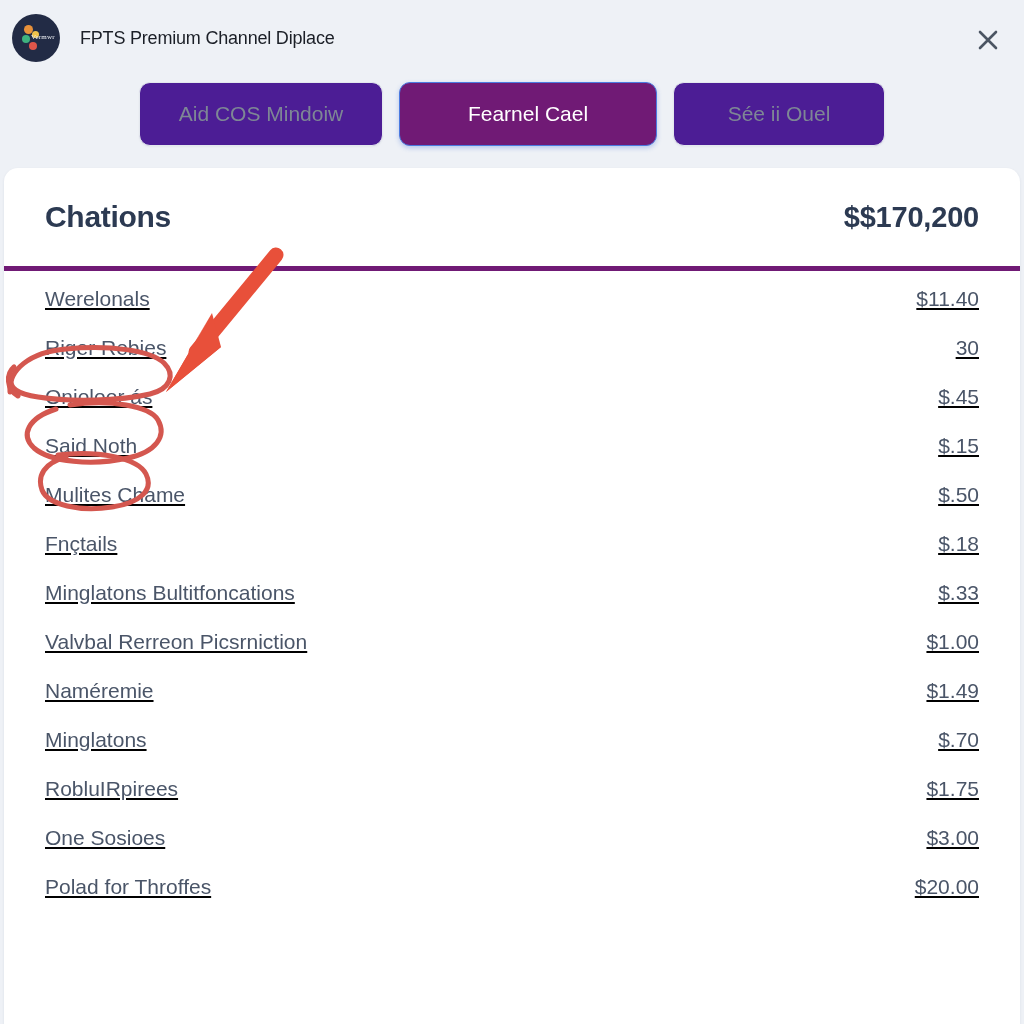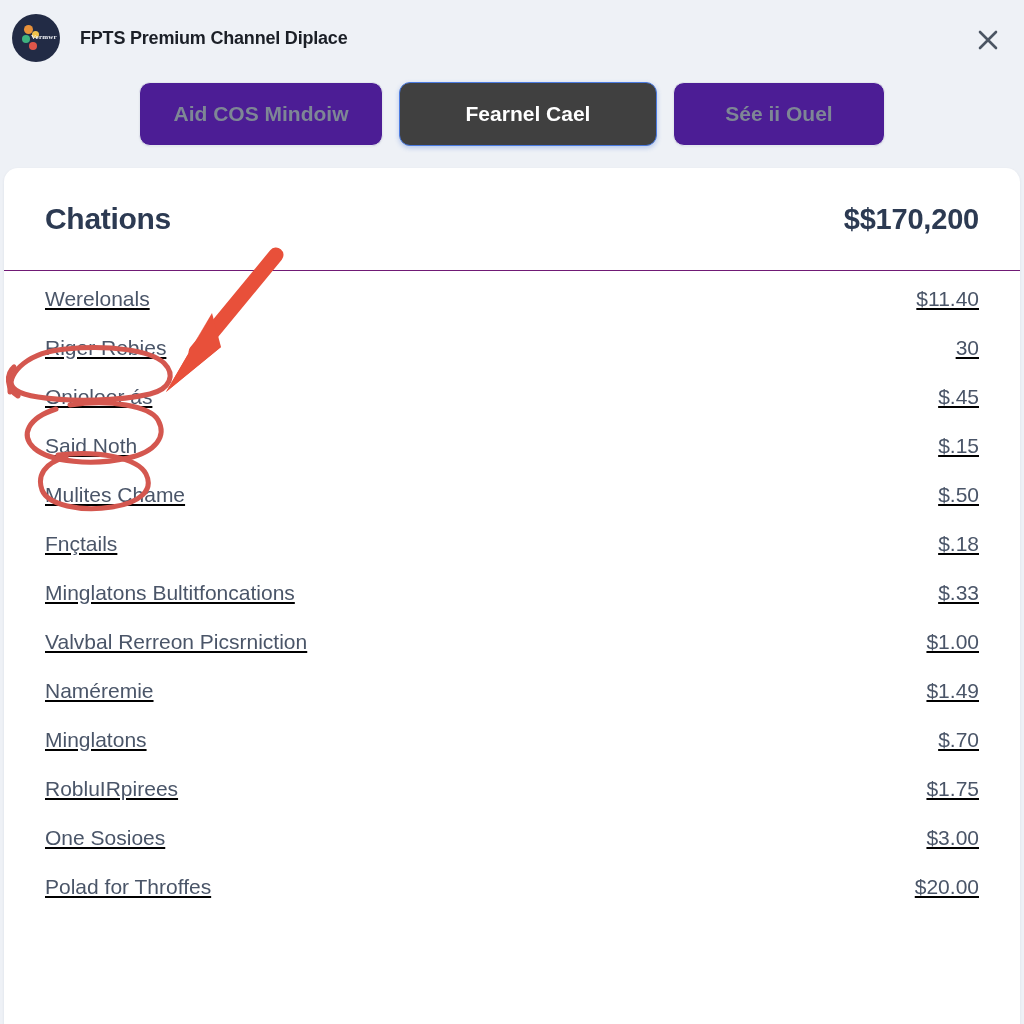--- a/index.html
+++ b/index.html
@@ -8,21 +8,20 @@
     background:#eef1f6;
     font-family:"Liberation Sans", sans-serif;
     -webkit-font-smoothing:antialiased;
   }
   #app{ position:relative; width:1024px; height:1024px; }
 
   
   .topbar{
     position:absolute; left:0; top:0; width:1024px; height:216px;
     background:#eef1f6;
-    font-weight:bold;
   }
   .title-row{
     position:absolute; left:0; top:0; width:1024px; height:76px;
     display:flex; align-items:center;
   }
   .logo{
     width:48px; height:48px; margin-left:12px; border-radius:50%;
     background:#222b45; position:relative; flex:none; overflow:hidden;
   }
   .logo .blob{ position:absolute; border-radius:50%; }
@@ -55,36 +54,36 @@
     display:flex; align-items:center; justify-content:center;
     padding:0 26px; font-size:21px; cursor:pointer; white-space:nowrap;
   }
   .seg.ghost{
     background:#4c1d95; color:#7e8795;
     border:1px solid #e3e7ee;
     box-shadow:0 1px 2px rgba(20,30,60,.05);
     min-width:244px;
   }
   .seg.primary{
-    background:#404040; color:#ffffff;
+    background:#701a75; color:#ffffff;
     border:1px solid #4a7ae0;
     box-shadow:0 2px 5px rgba(60,110,215,.32);
     min-width:258px;
   }
   .seg.ghost.third{ min-width:212px; }
 
   
   .card{
     position:absolute; left:4px; top:168px; width:1016px; height:870px;
     background:#ffffff; border-radius:14px;
     box-shadow:0 1px 3px rgba(25,40,80,.08);
   }
   .card-head{
     height:103px; display:flex; align-items:center; justify-content:space-between;
-    padding:0 41px 0 41px; border-bottom:1px solid #701a75;
+    padding:0 41px 0 41px; border-bottom:5px solid #701a75;
   }
   .card-head h2{ font-size:30px; color:#2c3a52; font-weight:bold; letter-spacing:-.3px; }
   .card-head .total{ font-size:29px; color:#2c3a52; font-weight:bold; letter-spacing:-.2px; }
 
   .rows{ padding-top:16px; }
   .row{
     height:49px; display:flex; align-items:flex-start; justify-content:space-between;
     padding:0 41px 0 41px;
     text-decoration:underline;
   }

